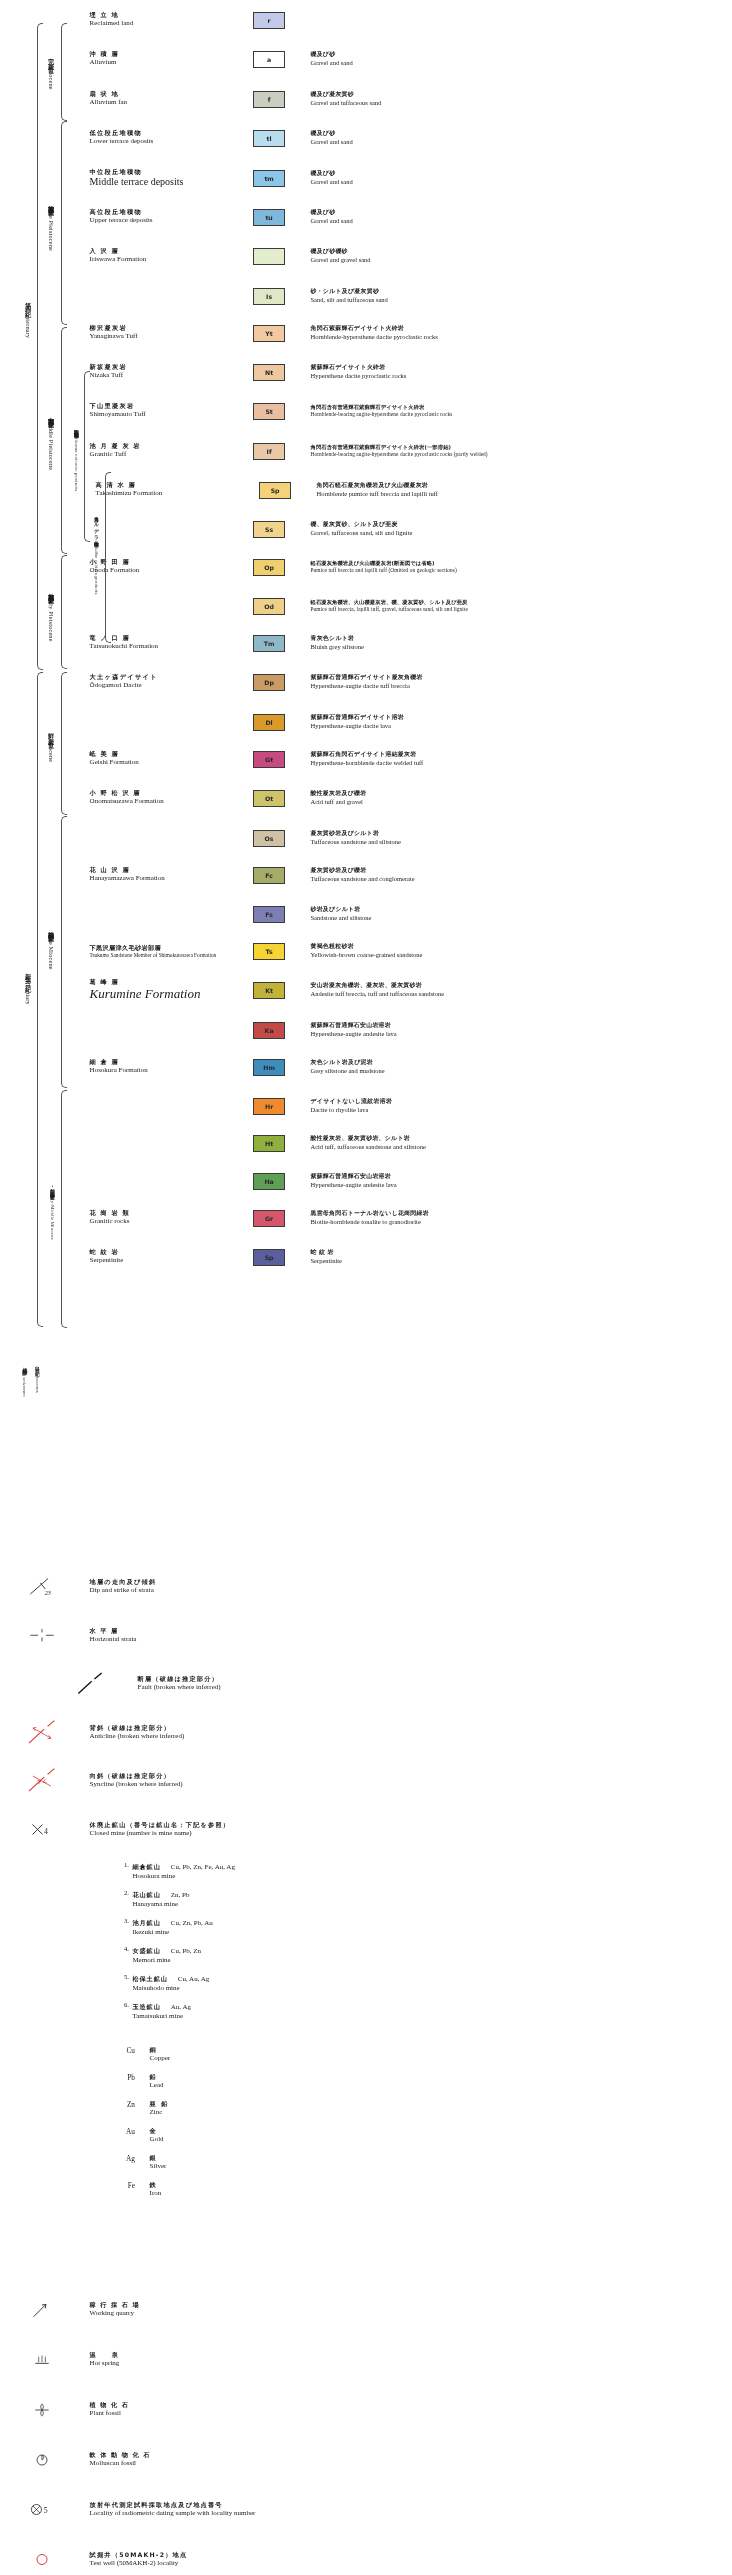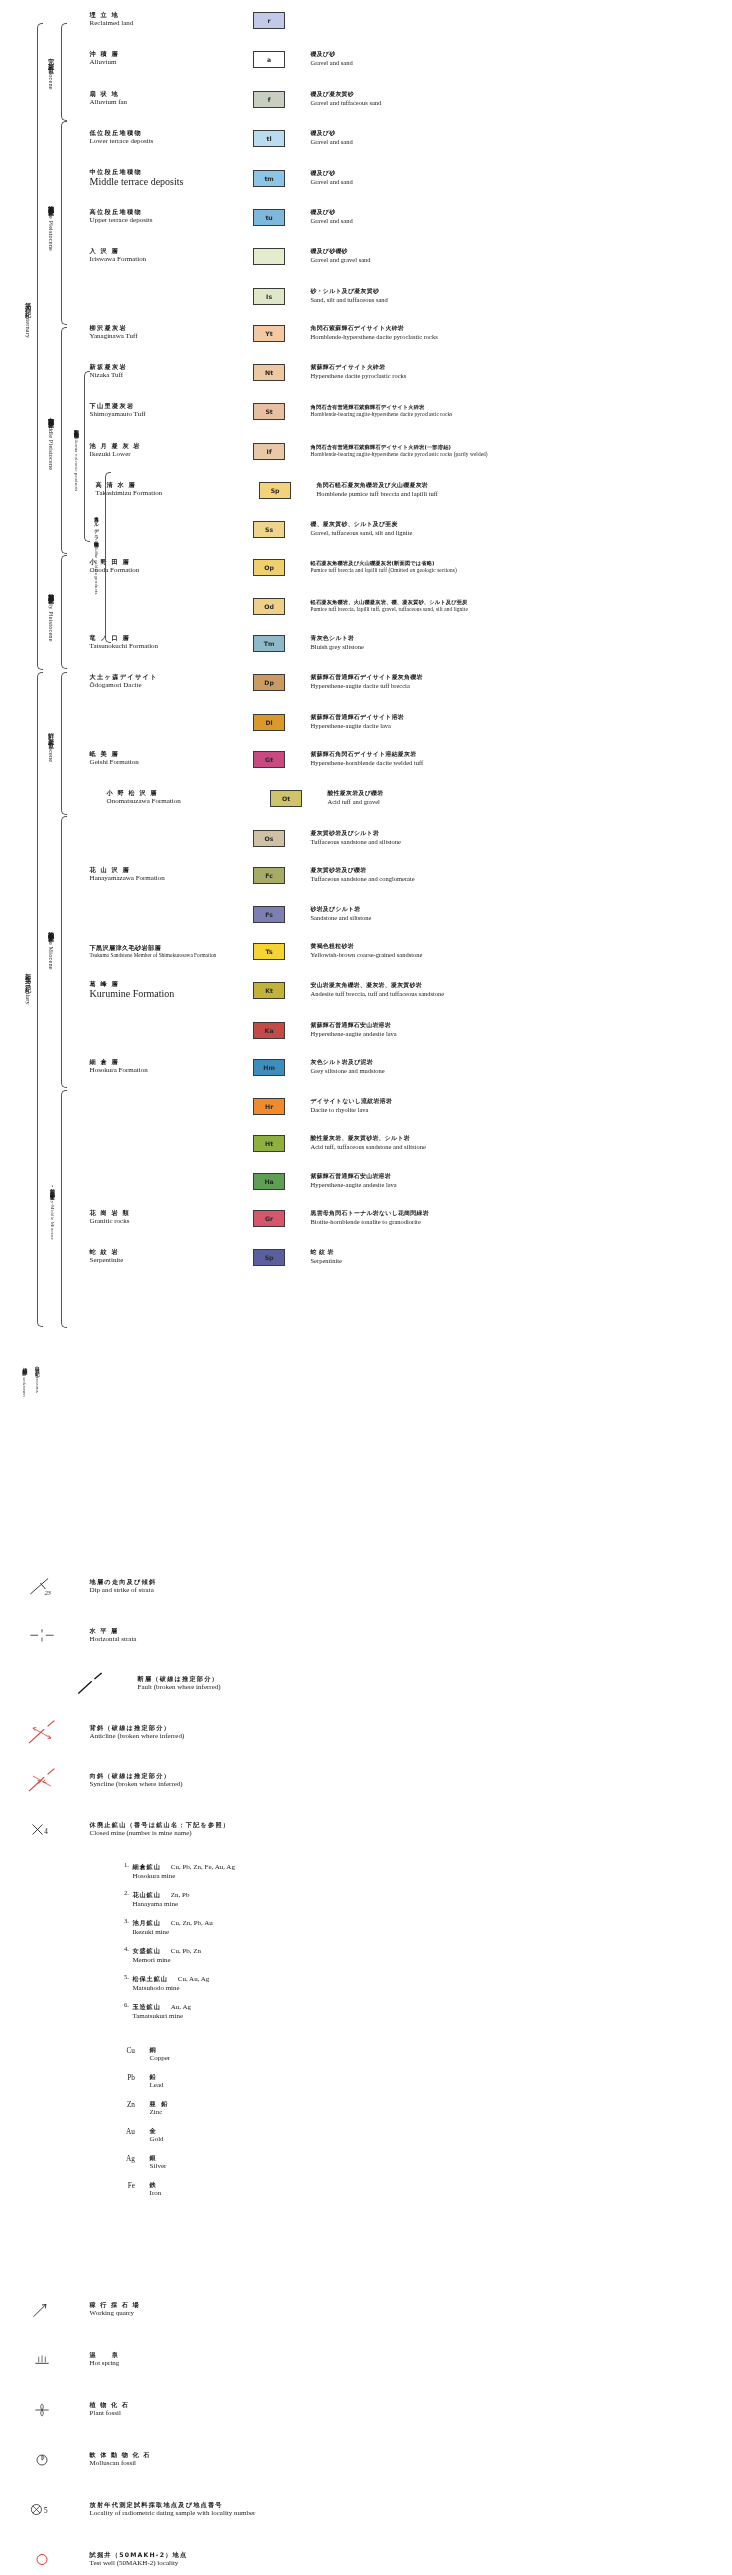--- a/index.html
+++ b/index.html
@@ -261,21 +261,21 @@
         </div>
         <div class="col-desc desc">
           <div class="jp small">角閃石含有普通輝石紫蘇輝石デイサイト火砕岩</div>
           <div class="en small">Hornblende-bearing augite-hypersthene dacite pyroclastic rocks</div>
         </div>
       </div>
       <div class="row" style="position: absolute; left: 0px; top: 441px; width: 733px; height: 20px;">
         <div class="col-era"></div>
         <div class="col-name">
           <div class="jp">池 月 凝 灰 岩</div>
-          <div class="en" style="font-size: 7px; white-space: nowrap;">Ikezuki Lower</div>
+          <div class="en" style="font-size: 7px; white-space: nowrap;">Granitic Tuff</div>
         </div>
         <div class="col-box">
           <div class="swatch" style="background: rgb(233, 200, 168);">
             <span>If</span>
           </div>
         </div>
         <div class="col-desc desc">
           <div class="jp small">角閃石含有普通輝石紫蘇輝石デイサイト火砕岩(一部溶結)</div>
           <div class="en small">Hornblende-bearing augite-hypersthene dacite pyroclastic rocks (partly welded)</div>
         </div>
@@ -392,21 +392,21 @@
         <div class="col-box">
           <div class="swatch" style="background: rgb(199, 74, 129);">
             <span>Gt</span>
           </div>
         </div>
         <div class="col-desc desc">
           <div class="jp">紫蘇輝石角閃石デイサイト溶結凝灰岩</div>
           <div class="en">Hypersthene-hornblende dacite welded tuff</div>
         </div>
       </div>
-      <div class="row" style="position: absolute; left: 0px; top: 788px; width: 644px; height: 20px; padding-left: 17px;">
+      <div class="row" style="position: absolute; left: 0px; top: 788px; width: 644px; height: 20px;">
         <div class="col-era"></div>
         <div class="col-name">
           <div class="jp">小 野 松 沢 層</div>
           <div class="en" style="font-size: 7px; white-space: nowrap;">Onomatsuzawa Formation</div>
         </div>
         <div class="col-box">
           <div class="swatch" style="background: rgb(207, 196, 106);">
             <span>Ot</span>
           </div>
         </div>
@@ -470,21 +470,21 @@
         </div>
         <div class="col-desc desc">
           <div class="jp">黄褐色粗粒砂岩</div>
           <div class="en">Yellowish-brown coarse-grained sandstone</div>
         </div>
       </div>
       <div class="row" style="position: absolute; left: 0px; top: 980px; width: 733px; height: 20px;">
         <div class="col-era"></div>
         <div class="col-name">
           <div class="jp">葛 峰 層</div>
-          <div class="en" style="font-size: 10px; white-space: nowrap;">Kurumine Formation</div>
+          <div class="en" style="font-size: 13px; white-space: nowrap; font-style: italic;">Kurumine Formation</div>
         </div>
         <div class="col-box">
           <div class="swatch" style="background: rgb(194, 178, 58);">
             <span>Kt</span>
           </div>
         </div>
         <div class="col-desc desc">
           <div class="jp">安山岩凝灰角礫岩、凝灰岩、凝灰質砂岩</div>
           <div class="en">Andesite tuff breccia, tuff and tuffaceous sandstone</div>
         </div>

